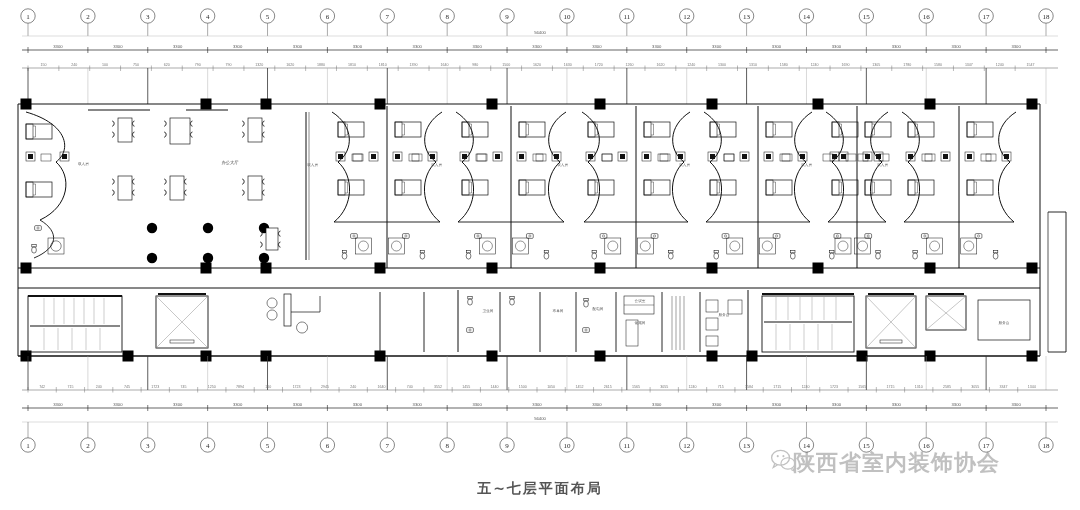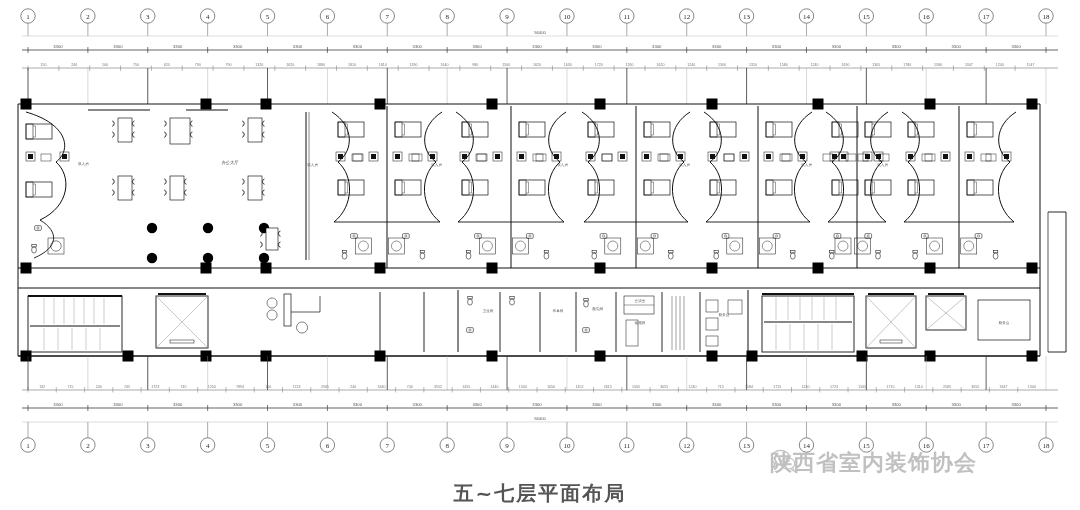--- a/index.html
+++ b/index.html
@@ -13,31 +13,31 @@
   svg{display:block;position:absolute;left:0;top:0;}
 
   .bubble-txt{font-size:7px;fill:#2b2b2b;font-family:"Liberation Serif",serif;}
   .dimtxt{font-size:4.2px;fill:#555;font-family:"Liberation Sans",sans-serif;}
   .dimtxt2{font-size:3.6px;fill:#777;font-family:"Liberation Sans",sans-serif;}
   .roomtxt{font-size:4.3px;fill:#333;font-family:"DejaVu Sans",sans-serif;}
   .roomtxt-sm{font-size:3.6px;fill:#555;font-family:"DejaVu Sans",sans-serif;}
 
   #title{
     position:absolute;left:0;right:0;top:480px;text-align:center;
-    font-size:20px;letter-spacing:2px;color:#555;
+    font-size:14px;letter-spacing:2px;color:#555;
     font-family:"DejaVu Sans",sans-serif;font-weight:bold;
   }
   #watermark{
     position:absolute;left:770px;top:448px;
     display:flex;align-items:center;gap:6px;
     opacity:.30;pointer-events:none;
   }
   #watermark .wm-text{
     font-size:22px;color:#333;font-family:"DejaVu Sans",sans-serif;
-    letter-spacing:1px;font-weight:bold;
+    letter-spacing:1px;font-weight:bold;margin-left:23px;
   }
   .wm-logo{width:26px;height:26px;}
 </style>
 </head>
 <body>
 
 <div id="stage">
 
 <svg id="plan" width="1080" height="510" viewBox="0 0 1080 510">
   <defs>

